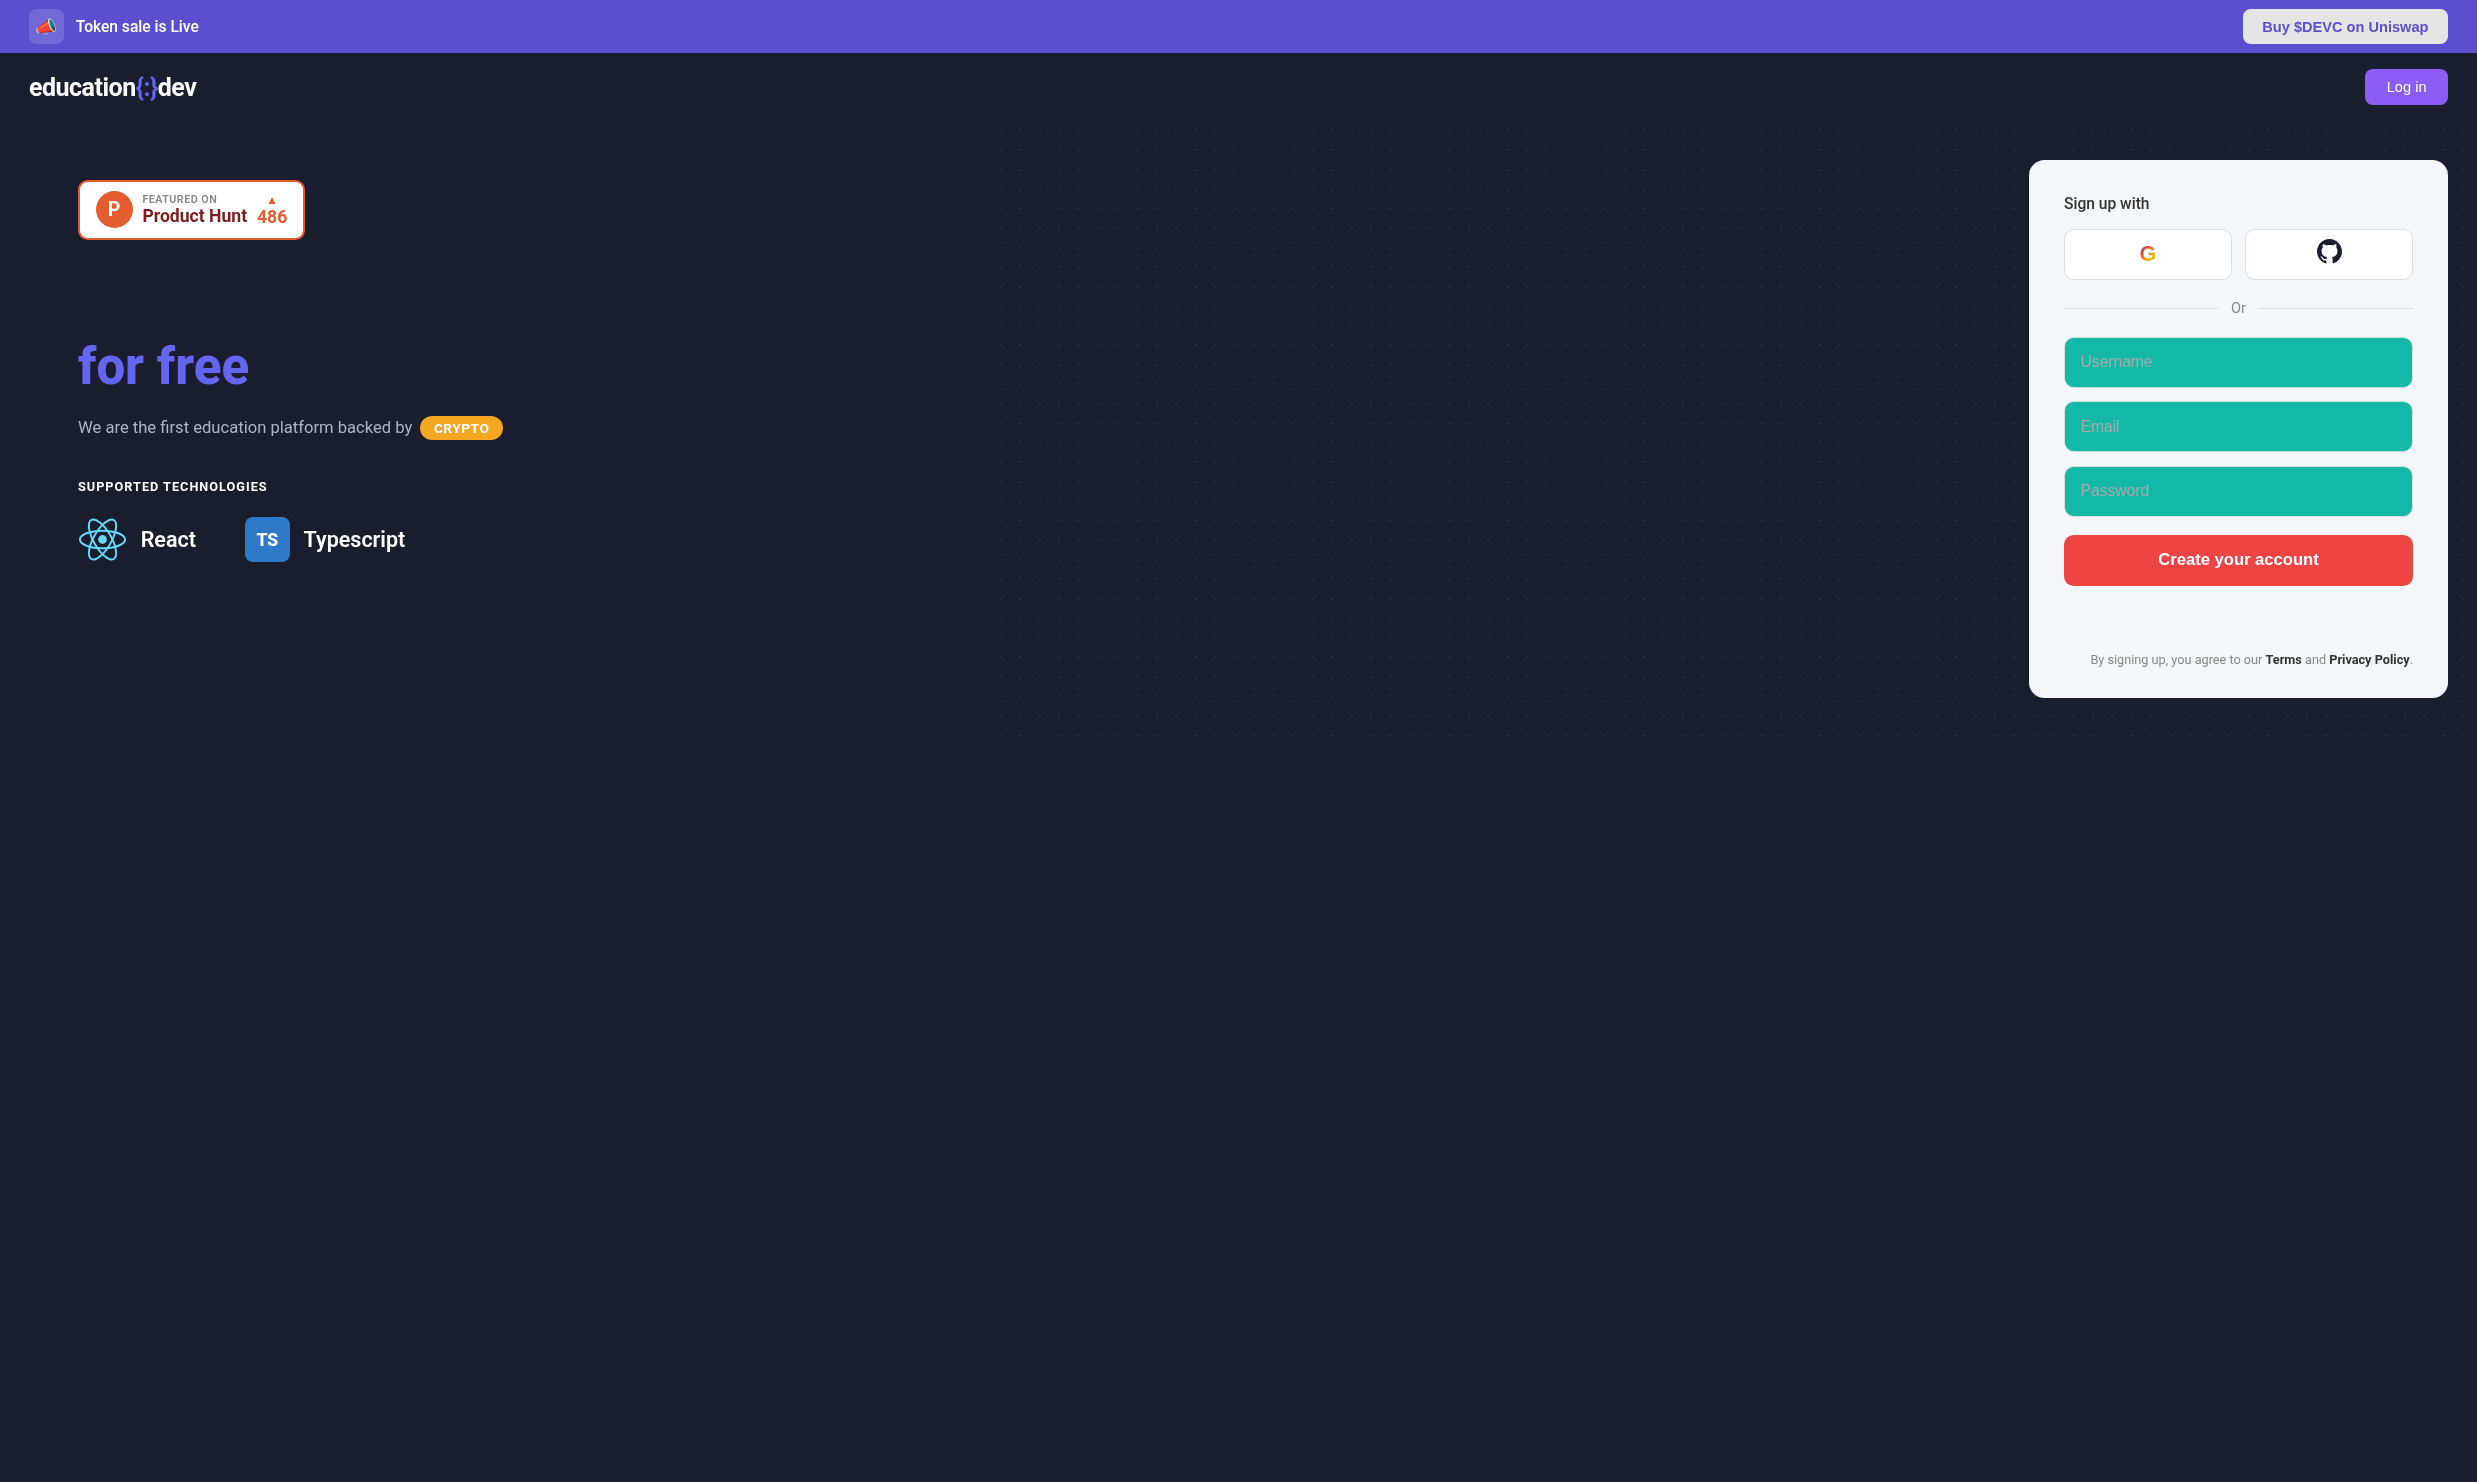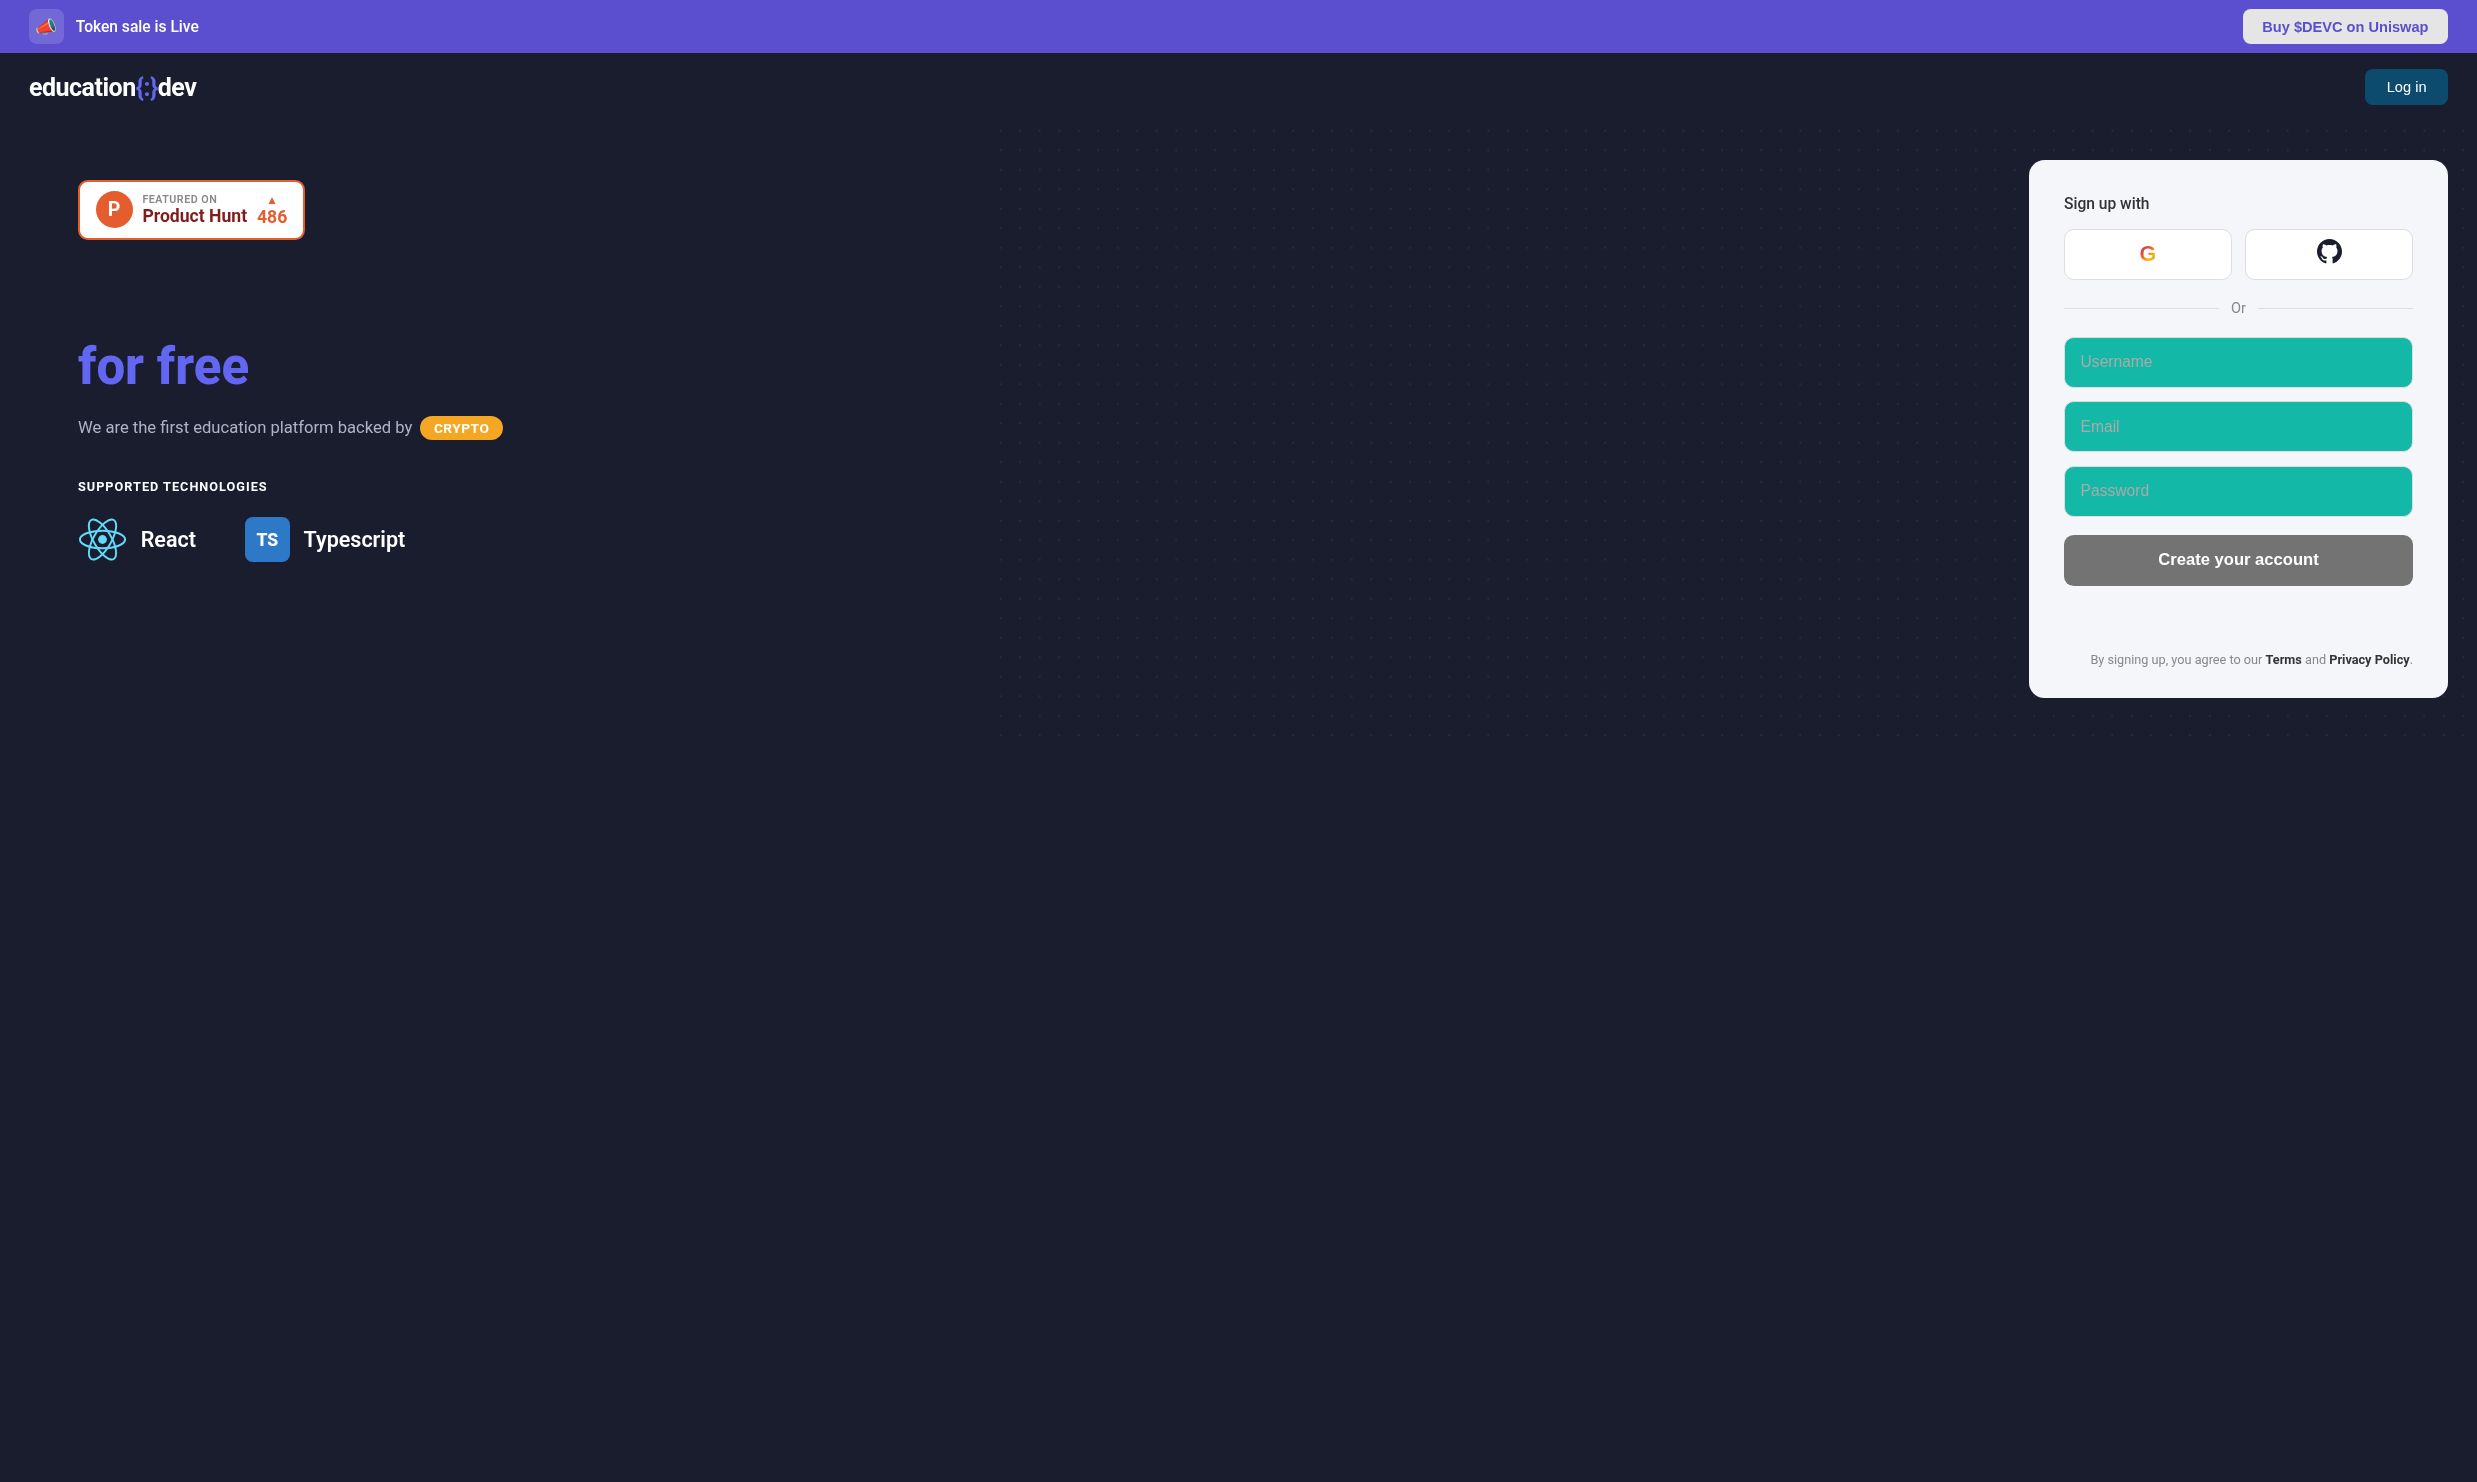--- a/index.html
+++ b/index.html
@@ -61,21 +61,21 @@
     #logo {
       font-size: 25px;
       font-weight: 700;
       color: #fff;
       letter-spacing: -0.5px;
     }
     #logo-bracket {
       color: #6366f1;
     }
     #login-button {
-      background: #0c4a6e;
+      background: #8b5cf6;
       color: #fff;
       border: none;
       border-radius: 7.8px;
       padding: 9.8px 21.5px;
       font-size: 14.6px;
       font-weight: 500;
       cursor: pointer;
     }
 
     
@@ -289,21 +289,21 @@
       background: #14b8a6;
       margin-bottom: 13.7px;
       outline: none;
     }
     .form-input::placeholder {
       color: #aaa;
     }
     #create-account-btn {
       width: 100%;
       height: 51px;
-      background: #737373;
+      background: #ef4444;
       color: #fff;
       border: none;
       border-radius: 9.8px;
       font-size: 16.6px;
       font-weight: 700;
       cursor: pointer;
       margin-top: 3.9px;
       margin-bottom: 19.5px;
     }
     #terms-text {

